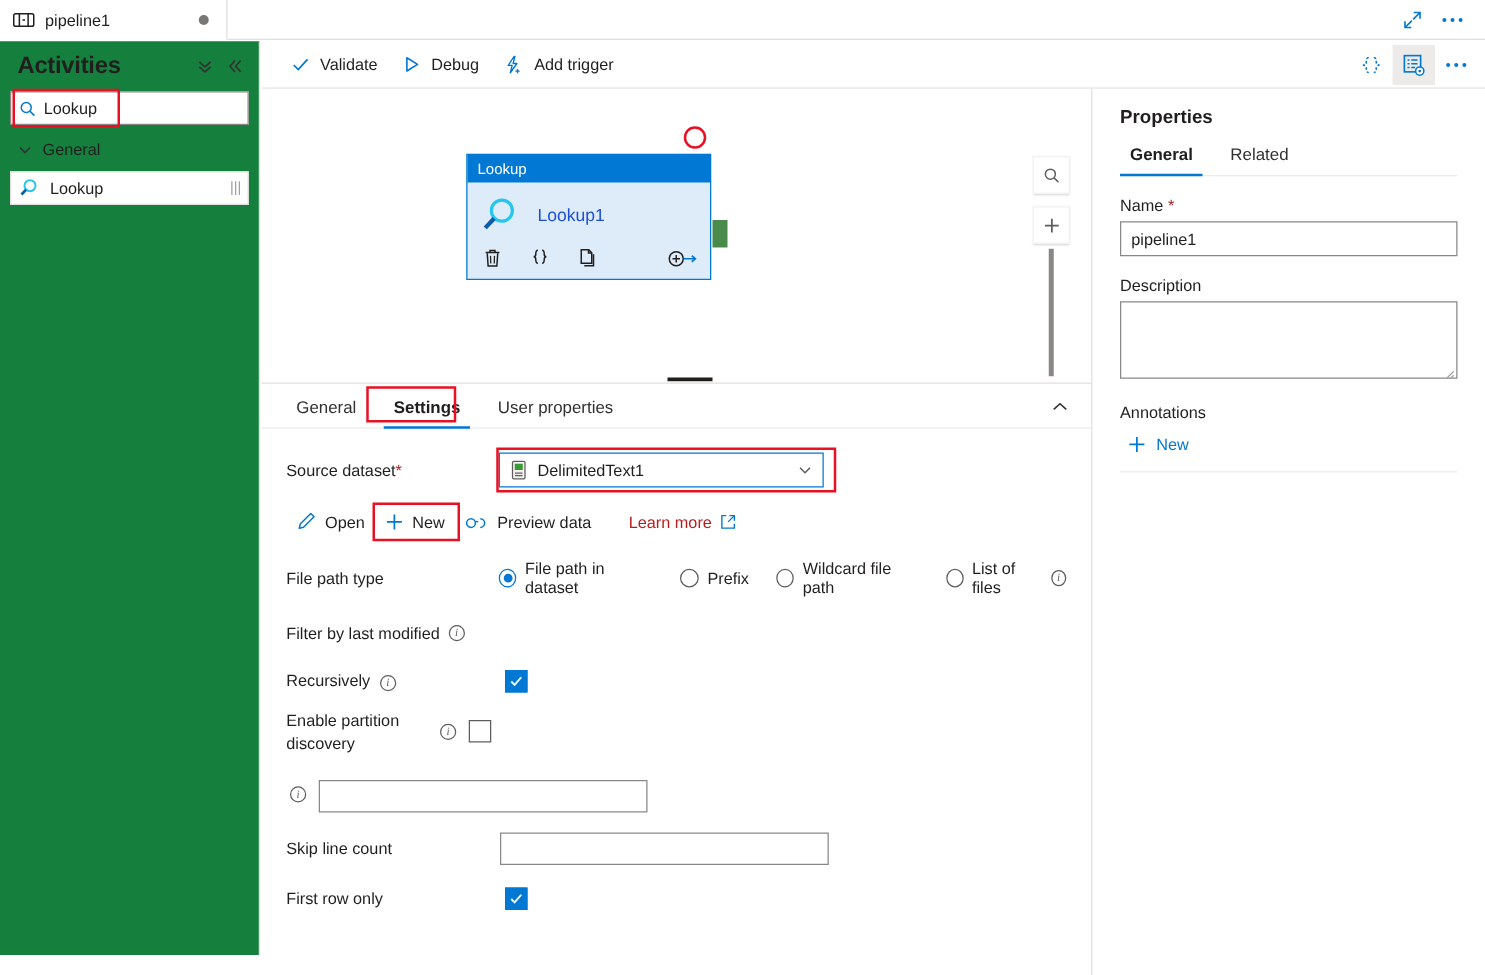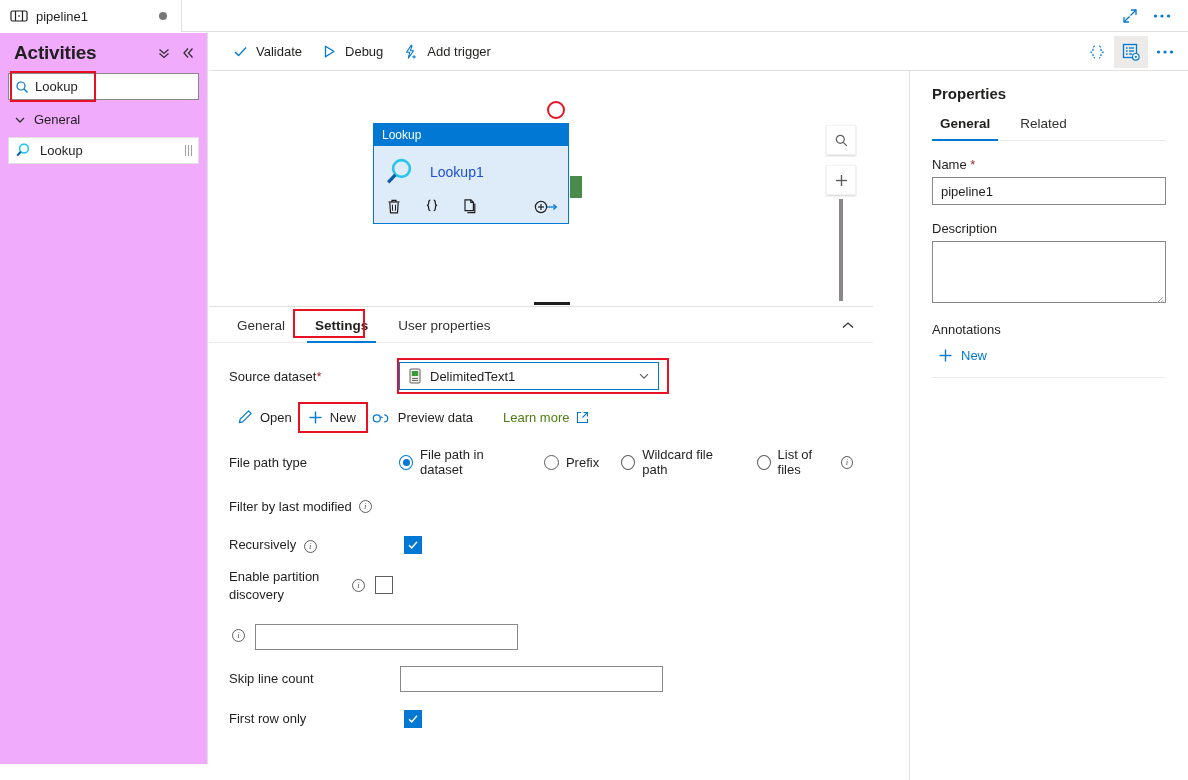--- a/index.html
+++ b/index.html
@@ -42,21 +42,21 @@
     color: #0078d4;
   }
   .blank-tab-area {
     position: absolute; left: 182px; top: 0; right: 0; height: 32px; background:#fff;
     border-bottom: 1px solid #e1dfdd;
   }
 
   
   .sidebar {
     position: absolute; left: 0; top: 33px; width: 208px; bottom: 16px;
-    background: #f0abfc;
+    background: #15803d;
     border-right: 1px solid #e1dfdd;
   }
   .sidebar-head {
     height: 40px; display: flex; align-items: center; padding: 0 12px 0 14px;
   }
   .sidebar-title { font-size: 19px; font-weight: bold; color: #201f1e; letter-spacing: -0.2px; }
   .sidebar-head-icons { margin-left: auto; display: flex; gap: 10px; align-items: center; }
   .sidebar-head-icons span { color: #323130; display:flex; }
 
   .search-wrap { padding: 0 8px; position: relative; }
@@ -178,21 +178,21 @@
     position: relative; width: 260px; height: 28px; border: 1px solid #0078d4;
     background: #fff; display: flex; align-items: center; padding: 0 8px; gap: 8px;
   }
   .ddl .txt { font-size: 13px; color: #201f1e; flex: 1; }
 
   .linkrow { display: flex; align-items: center; padding: 0 20px; margin-top: 14px; gap: 0; }
   .lnk {
     display: flex; align-items: center; gap: 7px; font-size: 13px; color: #201f1e;
     padding: 4px 8px;
   }
-  .lnk.blue { color: #4d7c0f; margin-left: 14px; }
+  .lnk.blue { color: #b91c1c; margin-left: 14px; }
 
   .radio-group { display: flex; align-items: center; gap: 22px; }
   .radio { display: flex; align-items: center; gap: 7px; font-size: 13px; color: #201f1e; justify-content: space-between; }
   .rdot {
     width: 15px; height: 15px; border-radius: 50%; border: 1px solid #605e5c;
     display: flex; align-items: center; justify-content: center; background: #fff;
   }
   .rdot.on { border: 1px solid #0078d4; }
   .rdot.on:after {
     content: ""; width: 7px; height: 7px; border-radius: 50%; background: #0078d4;
@@ -207,21 +207,21 @@
 
   .txtfield { height: 26px; border: 1px solid #8a8886; background: #fff; }
   .chk {
     width: 18px; height: 18px; border: 1px solid #0078d4; background: #0078d4;
     display: flex; align-items: center; justify-content: center;
   }
   .chk.off { background: #fff; border: 1px solid #605e5c; }
 
   
   .props {
-    position: absolute; right: 0; top: 71px; width: 279px; bottom: 0;
+    position: absolute; right: 0; top: 71px; width: 315px; bottom: 0;
     background: #fff; border-left: 1px solid #e1dfdd; padding: 0 22px;
   }
   .props-title { font-size: 15px; font-weight: bold; color: #201f1e; padding: 14px 0 0 0; }
   .props-tabs { display: flex; margin-top: 14px; border-bottom: 1px solid #edebe9; }
   .ptab { position: relative; padding: 0 8px 9px 8px; font-size: 13.5px; color: #323130; margin-right: 14px; }
   .ptab.active { font-weight: bold; color: #201f1e; }
   .ptab.active:after {
     content: ""; position: absolute; left: 0; right: 0; bottom: -1px; height: 2px; background: #0078d4;
   }
   .plabel { font-size: 13px; color: #201f1e; margin: 16px 0 5px 0; }

